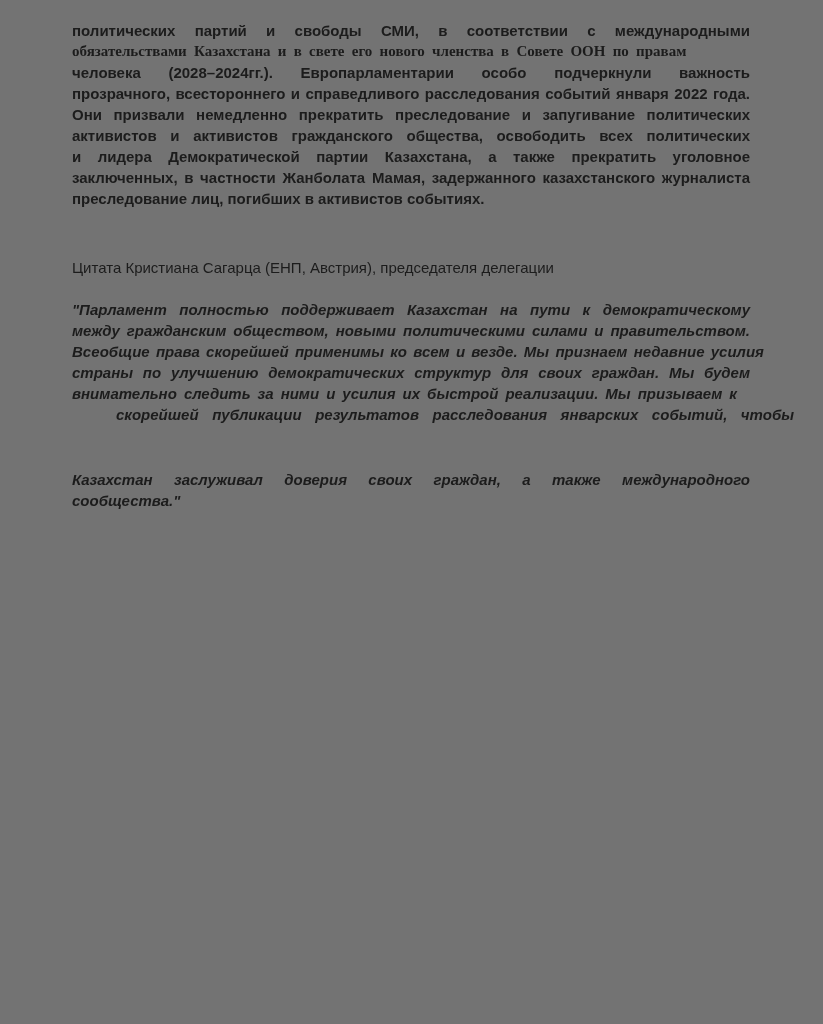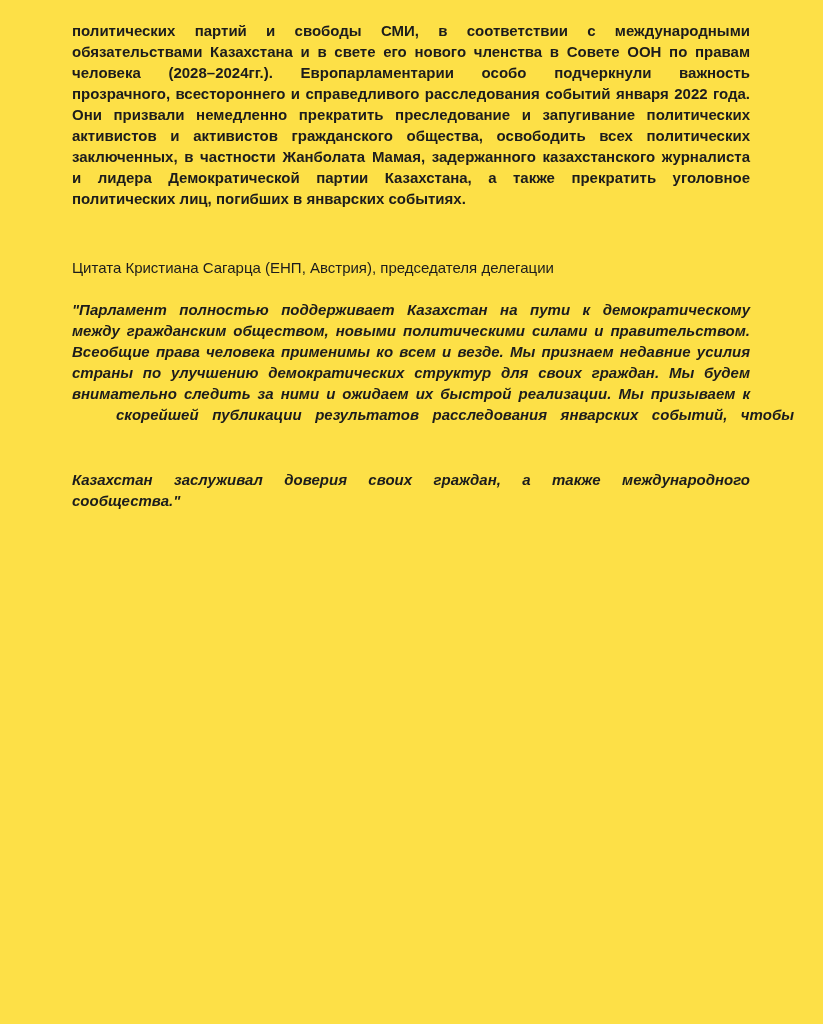--- a/index.html
+++ b/index.html
@@ -4,21 +4,21 @@
 <style>
   html, body {
     margin: 0;
     padding: 0;
     background: #ffffff;
   }
   .page {
     position: relative;
     width: 823px;
     height: 1024px;
-    background: #fde047;
+    background: #737373;
     overflow: hidden;
     font-family: "Liberation Sans", "DejaVu Sans", sans-serif;
     color: #1c1c1c;
   }
   .content {
     position: absolute;
     left: 72px;
     top: 20px;
     width: 678px;
   }
@@ -46,39 +46,39 @@
   }
 </style>
 </head>
 <body>
 
 <div class="page">
   <div class="content">
 
     <div class="para lead">
       <span class="jline just" style="white-space: nowrap; word-spacing: 15.0801px;">политических партий и свободы СМИ, в соответствии с международными</span>
-      <span class="jline just" style="white-space: nowrap; word-spacing: 3.49349px;">обязательствами Казахстана и в свете его нового членства в Совете ООН по правам</span>
+      <span class="jline just" style="white-space: nowrap; word-spacing: 3.49349px; font-family: Liberation Serif, serif;">обязательствами Казахстана и в свете его нового членства в Совете ООН по правам</span>
       <span class="jline just" style="white-space: nowrap; word-spacing: 23.5063px;">человека (2028–2024гг.). Европарламентарии особо подчеркнули важность</span>
       <span class="jline just" style="white-space: nowrap; word-spacing: 1.22461px;">прозрачного, всестороннего и справедливого расследования событий января 2022 года.</span>
       <span class="jline just" style="white-space: nowrap; word-spacing: 7.40848px; text-align: center;">Они призвали немедленно прекратить преследование и запугивание политических</span>
       <span class="jline just" style="white-space: nowrap; word-spacing: 9.45759px;">активистов и активистов гражданского общества, освободить всех политических</span>
+      <span class="jline just" style="white-space: nowrap; word-spacing: 12.2617px;">и лидера Демократической партии Казахстана, а также прекратить уголовное</span>
       <span class="jline just" style="white-space: nowrap; word-spacing: 2.50223px;">заключенных, в частности Жанболата Мамая, задержанного казахстанского журналиста</span>
-      <span class="jline just" style="white-space: nowrap; word-spacing: 12.2617px;">и лидера Демократической партии Казахстана, а также прекратить уголовное</span>
-      <span class="jline">политических лиц, погибших в январских событиях.</span>
+      <span class="jline">преследование лиц, погибших в активистов событиях.</span>
     </div>
 
     <div class="para attribution">
       <span class="jline">Цитата Кристиана Сагарца (ЕНП, Австрия), председателя делегации</span>
     </div>
 
     <div class="para quote">
       <span class="jline just" style="white-space: nowrap; word-spacing: 8.35491px;">"Парламент полностью поддерживает Казахстан на пути к демократическому</span>
       <span class="jline just" style="white-space: nowrap; word-spacing: 2.79688px;">между гражданским обществом, новыми политическими силами и правительством.</span>
-      <span class="jline just" style="white-space: nowrap; word-spacing: 2.07955px;">Всеобщие права человека применимы ко всем и везде. Мы признаем недавние усилия</span>
+      <span class="jline just" style="white-space: nowrap; word-spacing: 2.07955px;">Всеобщие права скорейшей применимы ко всем и везде. Мы признаем недавние усилия</span>
       <span class="jline just" style="white-space: nowrap; word-spacing: 5.6441px;">страны по улучшению демократических структур для своих граждан. Мы будем</span>
-      <span class="jline just" style="white-space: nowrap; word-spacing: 2.87216px;">внимательно следить за ними и ожидаем их быстрой реализации. Мы призываем к</span>
+      <span class="jline just" style="white-space: nowrap; word-spacing: 2.87216px;">внимательно следить за ними и усилия их быстрой реализации. Мы призываем к</span>
       <span class="jline just" style="white-space: nowrap; word-spacing: 9.38281px; margin-left: 44px;">скорейшей публикации результатов расследования январских событий, чтобы</span>
       <span class="jline just" style="white-space: nowrap; word-spacing: 17.2344px; margin-top: 44px;">Казахстан заслуживал доверия своих граждан, а также международного</span>
       <span class="jline">сообщества."</span>
     </div>
 
   </div>
 </div>
 
 </body></html>

